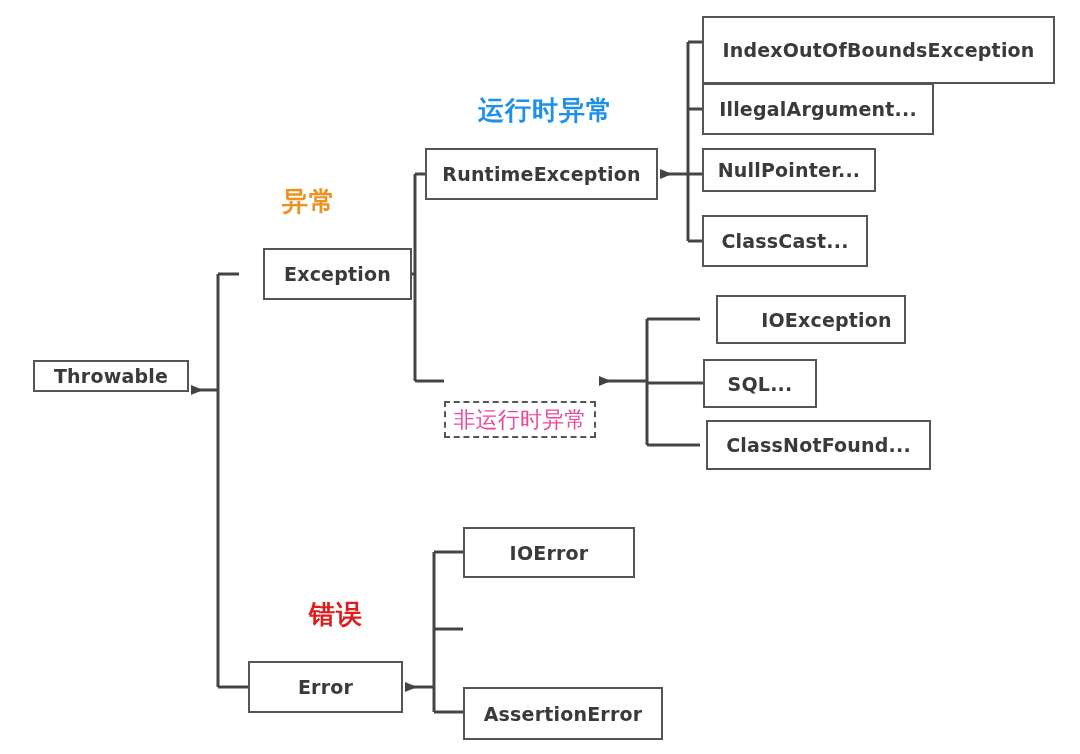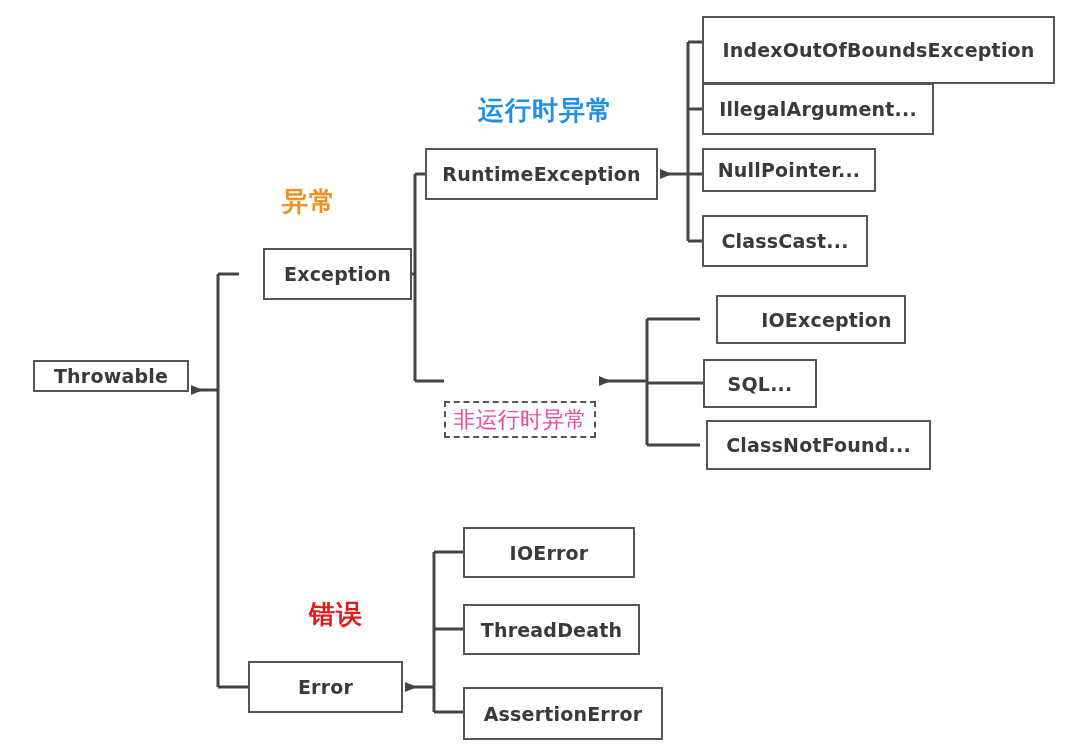--- a/index.html
+++ b/index.html
@@ -131,17 +131,16 @@
   <div class="node" style="left:702px; top:215px; width:166px; height:52px;">ClassCast...</div>
 
   <div class="node" style="left:716px; top:295px; width:190px; height:49px;padding-left:31px;">IOException</div>
 
   <div class="node" style="left:703px; top:359px; width:114px; height:49px;">SQL...</div>
 
   <div class="node" style="left:700px; top:420px; width:225px; height:50px;margin-left:6px;">ClassNotFound...</div>
 
   <div class="node" style="left:463px; top:527px; width:172px; height:51px;">IOError</div>
 
-  <div class="node" style="left:463px; top:604px; width:177px; height:51px;">ThreadDeath</div>
 
   <div class="node" style="left:463px; top:687px; width:200px; height:53px;">AssertionError</div>
 
 </div>
 
 </body></html>

